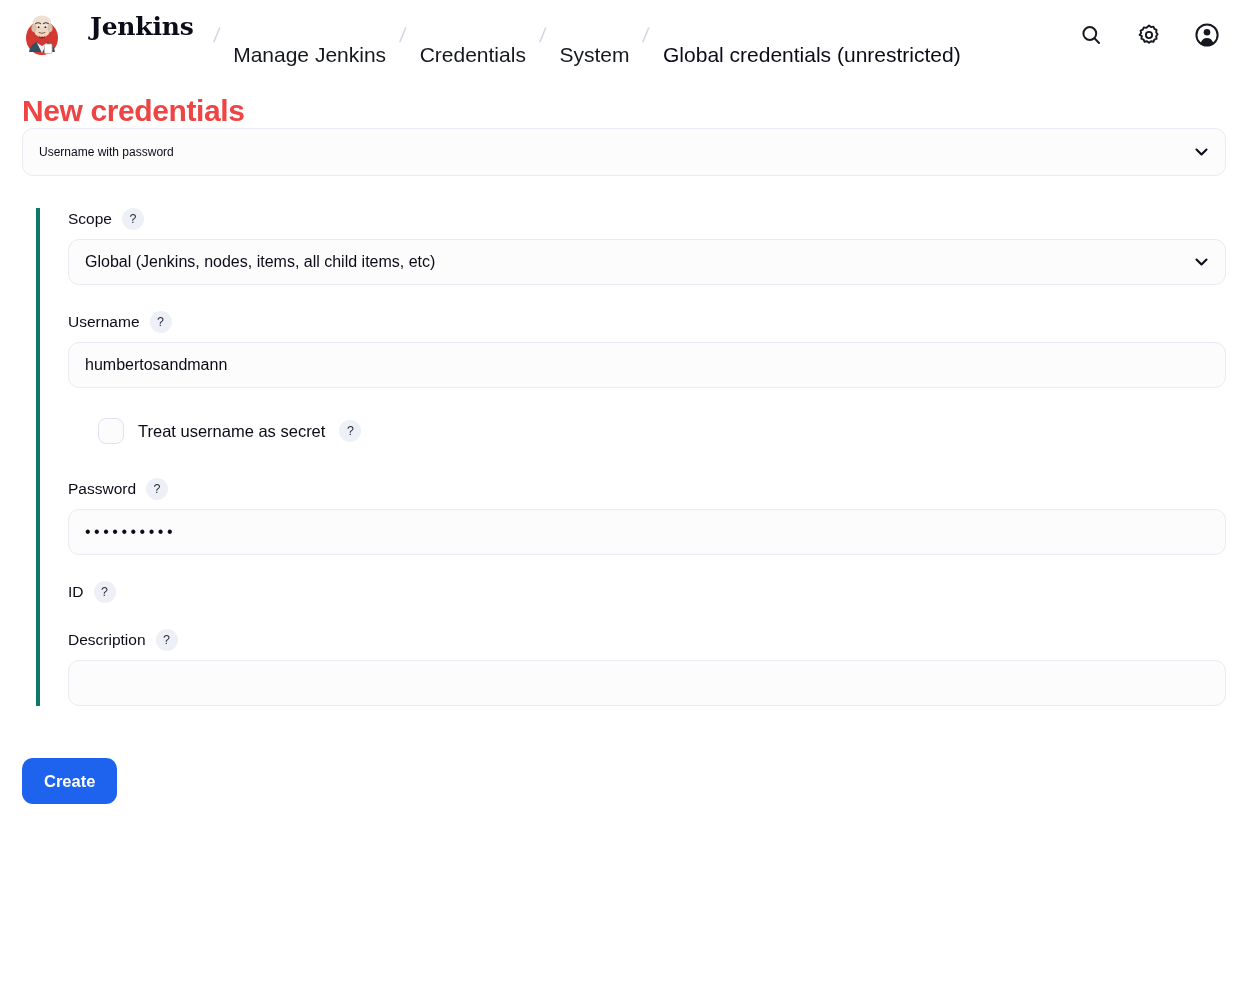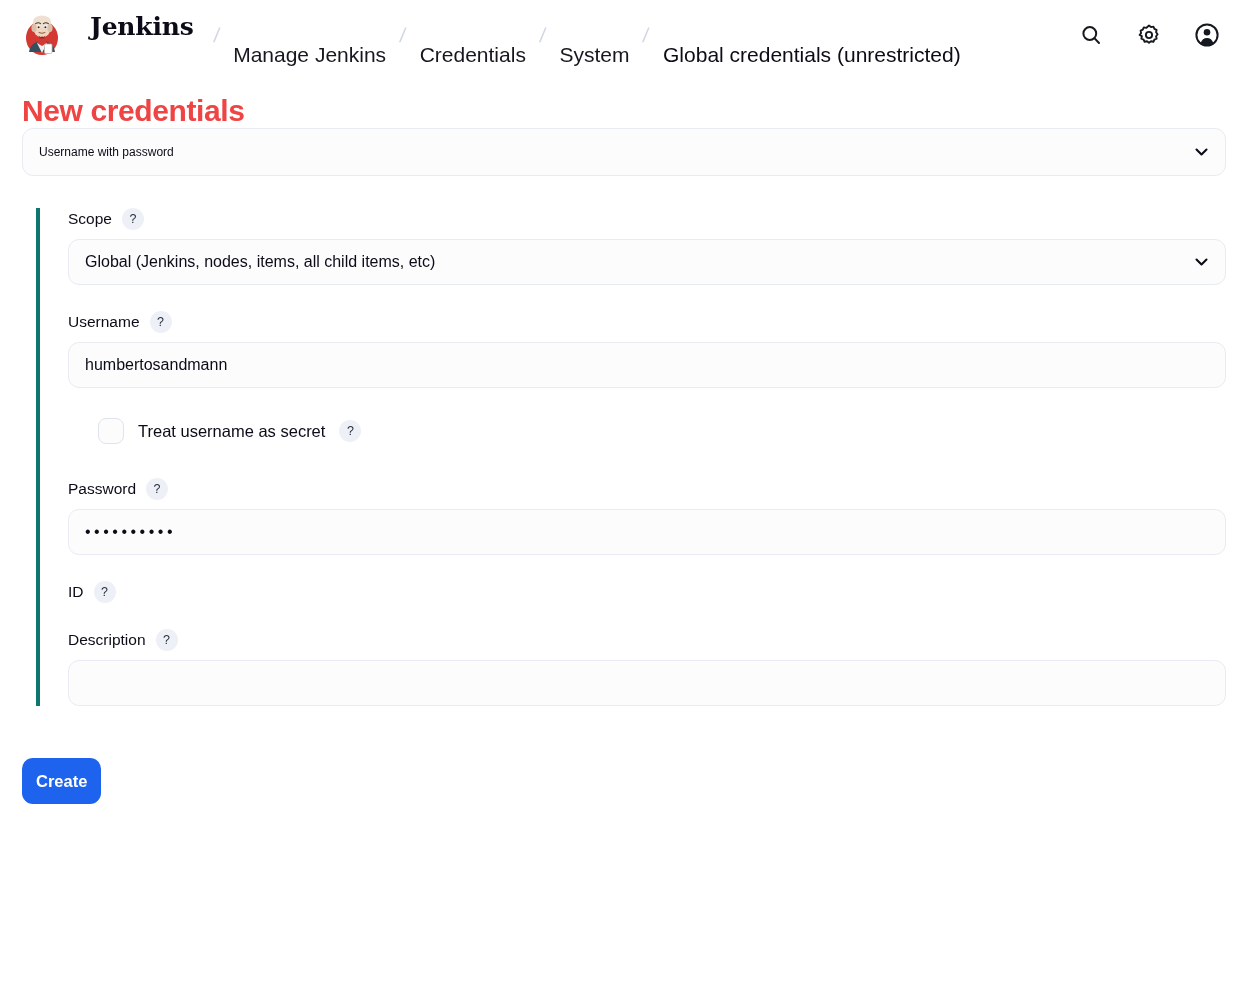--- a/index.html
+++ b/index.html
@@ -184,21 +184,21 @@
 
   .btn-primary {
     margin-top: 52px;
     background: #1d63ed;
     color: #ffffff;
     border: none;
     border-radius: 11px;
     font-family: "Liberation Sans", sans-serif;
     font-size: 16.5px;
     font-weight: 600;
-    padding: 0 14px;
+    padding: 0 22px;
     height: 46px;
     cursor: pointer;
   }
 </style>
 </head>
 <body>
 
 <div class="header">
 
   <a class="brand" href="#">

